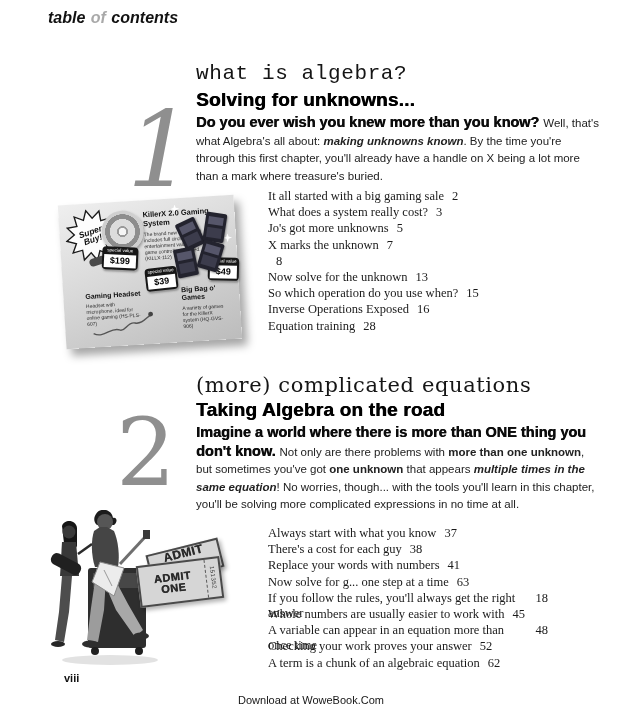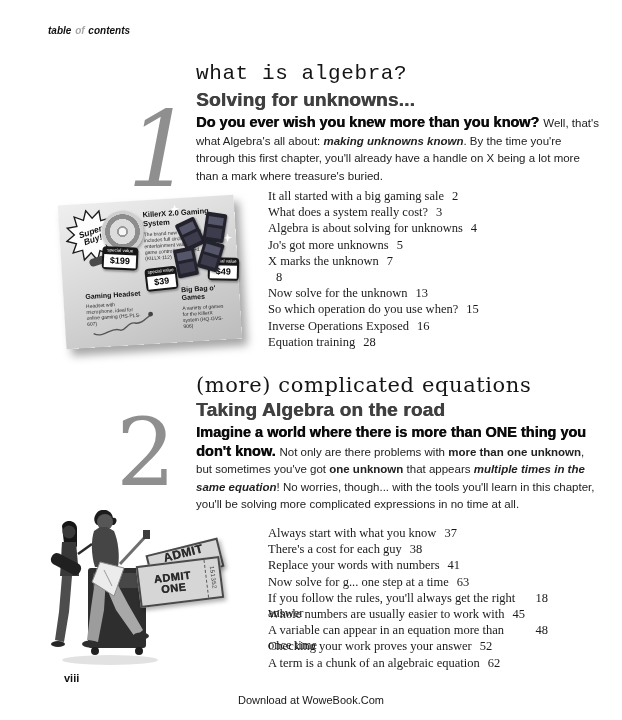--- a/index.html
+++ b/index.html
@@ -1,35 +1,35 @@
 <!DOCTYPE html>
 <html><head>
 <meta charset="utf-8">
 <style>
   html,body{margin:0;padding:0;background:#fff;}
   .page{position:relative;width:622px;height:720px;background:#fff;overflow:hidden;
         font-family:"Liberation Sans",sans-serif;color:#111;}
 
   
-  .toc-head{position:absolute;left:48px;top:25px;font-size:10px;font-style:italic;font-weight:bold;}
+  .toc-head{position:absolute;left:48px;top:9px;font-size:16px;font-style:italic;font-weight:bold;}
   .toc-head .of{color:#a9a9a9;font-weight:bold;padding:0 1px;}
 
   
   .big-num{position:absolute;font-family:"DejaVu Serif",serif;font-style:italic;
            color:#8f8f8f;line-height:1;}
   .num1{left:127px;top:98px;font-size:104px;}
   .num2{left:116px;top:406px;font-size:94px;font-style:normal;}
 
   
   .ch-title{position:absolute;font-family:"DejaVu Serif",serif;font-size:21px;
             letter-spacing:.6px;color:#151515;}
   .t1{left:196px;top:62px;font-family:Liberation Mono, monospace;}
   .t2{left:196px;top:373px;}
   .ch-sub{position:absolute;font-size:19px;font-weight:bold;letter-spacing:.2px;
-          text-shadow:.6px 0 0 currentColor;color:#404040;}
+          text-shadow:.6px 0 0 currentColor;color:#000000;}
   .s1{left:196px;top:89px;}
   .s2{left:196px;top:399px;}
 
   
   .intro{position:absolute;left:196px;font-size:11.5px;line-height:17.5px;color:#222;
          text-align:left;}
   .i1{top:114px;width:404px;}
   .i2{top:424px;width:404px;}
   .intro .lead{font-size:14.5px;font-weight:bold;text-shadow:.5px 0 0 currentColor;color:#0c0c0c;}
   .intro b{font-weight:bold;}
@@ -190,24 +190,20 @@
   <div class="toc-list l1">
     <div class="toc-row">
         <span class="toc-label">It all started with a big gaming sale</span>
         <span class="toc-page">2</span>
       </div>
     <div class="toc-row">
         <span class="toc-label">What does a system really cost?</span>
         <span class="toc-page">3</span>
       </div>
     <div class="toc-row">
-        <span class="toc-label">Algebra is about solving for unknowns</span>
-        <span class="toc-page">4</span>
-      </div>
-    <div class="toc-row">
         <span class="toc-label">Jo's got more unknowns</span>
         <span class="toc-page">5</span>
       </div>
     <div class="toc-row">
         <span class="toc-label">X marks the unknown</span>
         <span class="toc-page">7</span>
       </div>
     <div class="toc-row">
         <span class="toc-page">8</span>
       </div>

